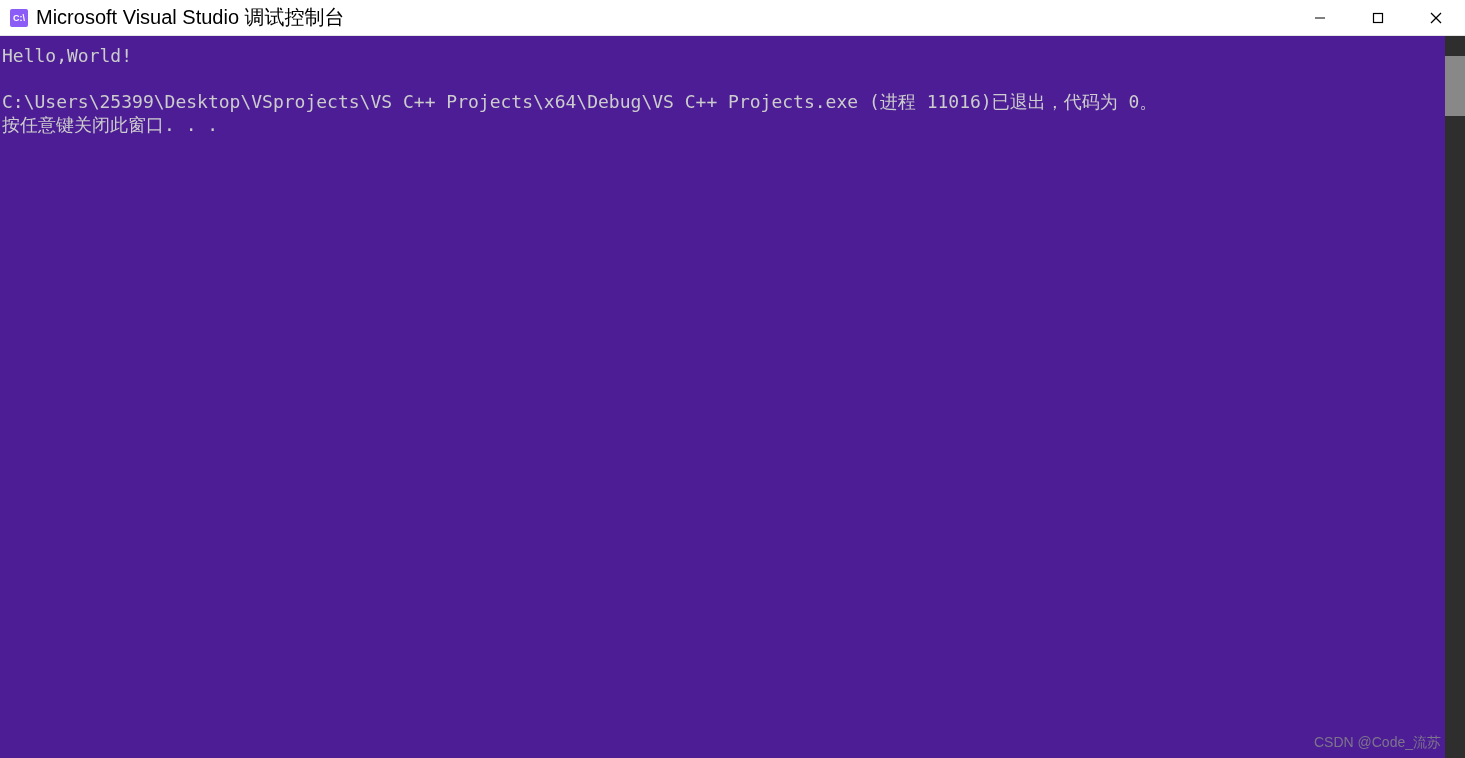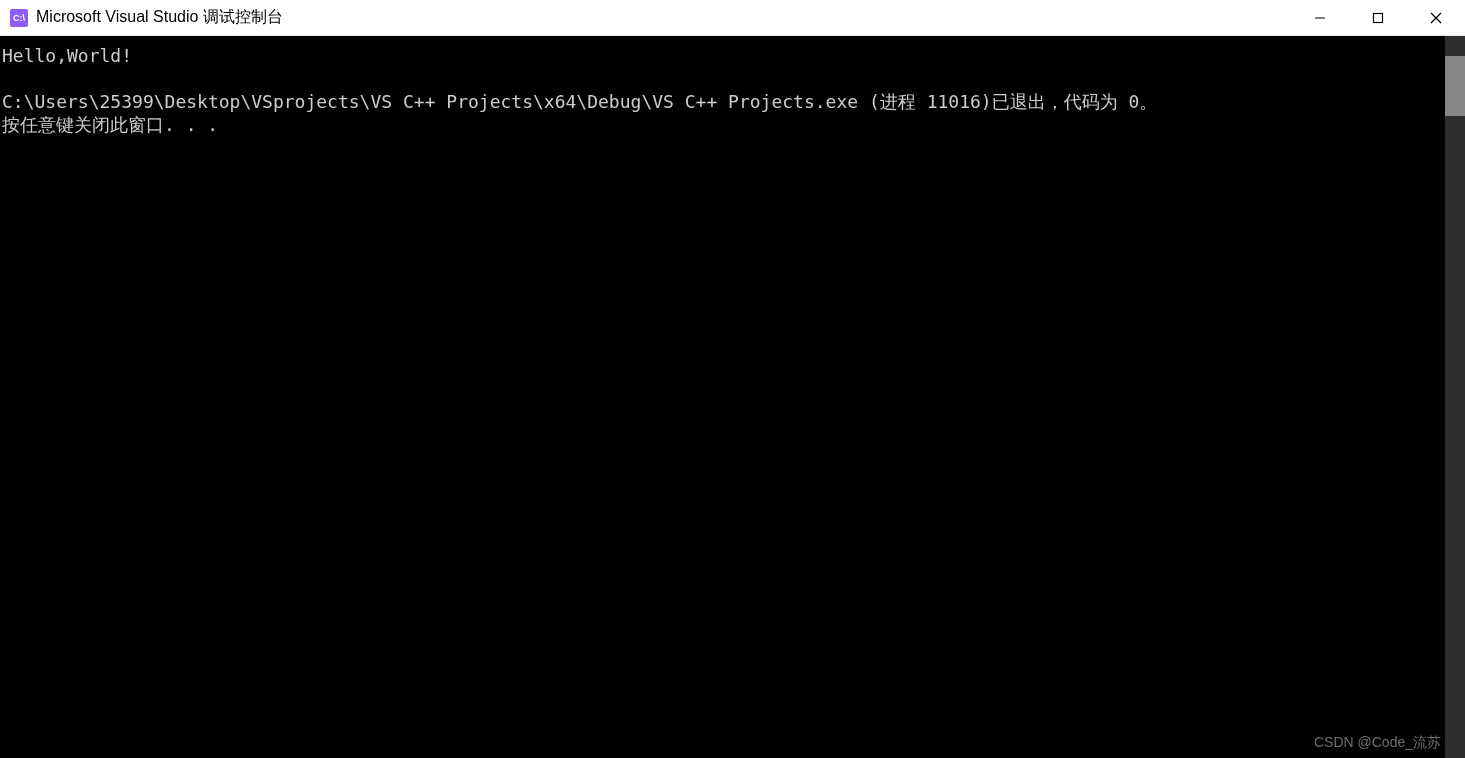--- a/index.html
+++ b/index.html
@@ -40,42 +40,42 @@
       background: #8b5cf6;
       display: flex;
       align-items: center;
       justify-content: center;
       color: white;
       font-size: 9px;
       font-weight: bold;
       border-radius: 2px;
     }
     .title-text {
-      font-size: 16px;
+      font-size: 20px;
       color: #000000;
     }
     .window-controls {
       display: flex;
       height: 100%;
     }
     .win-control {
       width: 58px;
       height: 100%;
       display: flex;
       align-items: center;
       justify-content: center;
       cursor: pointer;
     }
     .win-control svg {
       width: 12px;
       height: 12px;
     }
     .console-area {
       flex: 1;
-      background: #000000;
+      background: #4c1d95;
       position: relative;
       display: flex;
     }
     .console-content {
       flex: 1;
       padding: 8px 0 0 2px;
       font-family: "NSimSun", "SimSun", "Consolas", monospace;
       font-size: 18px;
       line-height: 23px;
       color: #cccccc;

